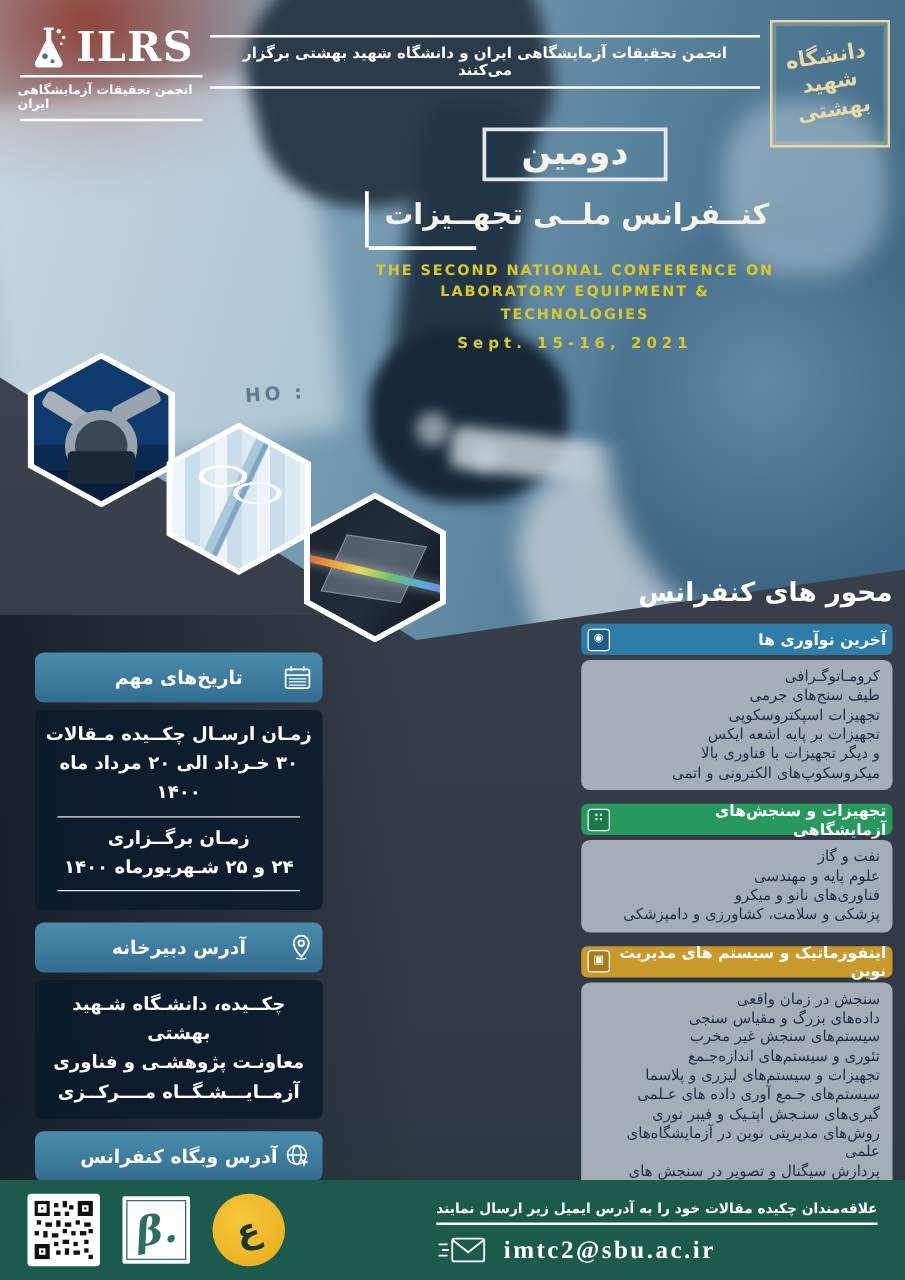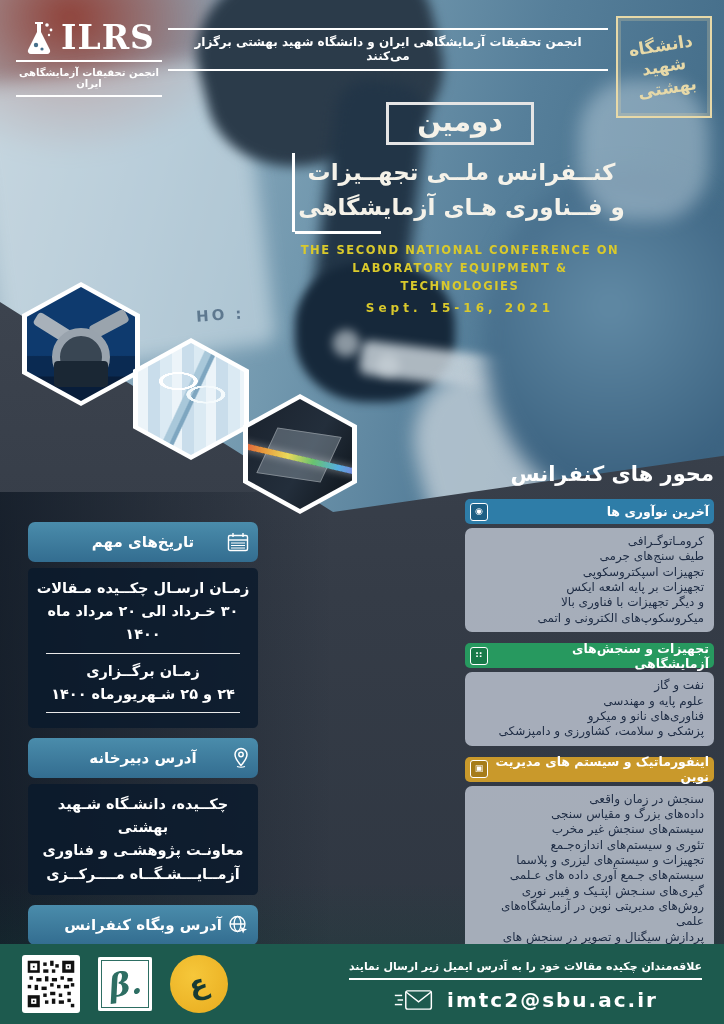--- a/index.html
+++ b/index.html
@@ -35,21 +35,21 @@
     letter-spacing:3px; transform:rotate(-4deg); }
   
   .bg-lower { position:absolute; inset:0; z-index:1;
     clip-path:polygon(0 29.5%, 46% 50%, 100% 44.5%, 100% 100%, 0 100%);
     background:linear-gradient(180deg,#4a505a 0%,#3c434e 30%,#353c47 58%,#2e3641 100%); }
   .lower-left-shade { position:absolute; left:0; top:48%; width:46%; height:46%;
     background:linear-gradient(90deg, rgba(7,17,29,.65), rgba(7,17,29,0)); }
   .lower-teal-tint { position:absolute; left:0; bottom:0; width:100%; height:14%;
     background:linear-gradient(rgba(17,68,58,0), rgba(17,68,58,.4)); }
   
-  .ilrs { position:absolute; left:14px; top:18px; width:150px; z-index:3; color:#fff; text-align:center; }
+  .ilrs { position:absolute; left:14px; top:18px; width:150px; z-index:3; color:#fff; text-align:left; }
   .ilrs-row { display:flex; align-items:center; justify-content:center; gap:6px; }
   .ilrs-acronym { font-family:"DejaVu Serif", serif; font-weight:bold; font-size:33px; letter-spacing:1px; }
   .ilrs-rule { height:2px; background:#fff; margin:3px 2px; }
   .ilrs-sub { font-size:10px; font-weight:bold; direction:rtl; padding:2px 0 3px; }
   .top-banner { position:absolute; left:168px; top:28px; width:432px; z-index:3; direction:rtl;
     color:#fff; font-size:12px; font-weight:bold; text-align:center;
     border-top:2px solid #fff; border-bottom:2px solid #fff; padding:5px 4px 6px; }
   .sbu { position:absolute; right:12px; top:16px; width:92px; height:98px; z-index:3;
     border:2px solid #e7d9a8; box-shadow:inset 0 0 0 3px rgba(231,217,168,.25);
     display:flex; align-items:center; justify-content:center; }
@@ -129,21 +129,21 @@
   .logo-b { width:54px; height:54px; background:#fff; border-radius:2px; box-shadow:inset 0 0 0 3px #fff, inset 0 0 0 4px #2d6e63;
     display:flex; align-items:center; justify-content:center; }
   .logo-b span { font-family:"DejaVu Serif", serif; font-style:italic; font-weight:bold; font-size:32px;
     color:#2d6e63; transform:rotate(-8deg); }
   .logo-circle { width:58px; height:58px; border-radius:50%; background:radial-gradient(circle at 40% 35%, #f6c73a, #e8ab1e);
     display:flex; align-items:center; justify-content:center; }
   .logo-circle span { font-size:28px; font-weight:bold; color:#173b33; transform:rotate(-10deg); }
   .f-right { margin-left:auto; text-align:center; direction:rtl; color:#fff; }
   .f-cta { display:inline-block; font-size:11px; font-weight:bold; padding-bottom:5px;
     border-bottom:2px solid #fff; margin-bottom:7px; white-space:nowrap; }
-  .f-email-row { direction:ltr; display:flex; align-items:center; justify-content:center; gap:12px; }
+  .f-email-row { direction:ltr; display:flex; align-items:center; gap:12px;font-family:Liberation Serif, serif; }
   .f-email { font-size:20px; font-weight:bold; letter-spacing:2px; }
 </style>
 </head>
 <body>
 
 <div class="poster">
 
   <div class="bg-photo">
     <div class="blob red-corner"></div>
     <div class="blob board"></div>
@@ -181,21 +181,20 @@
   <div class="top-banner">انجمن تحقیقات آزمایشگاهی ایران و دانشگاه شهید بهشتی برگزار می‌کنند</div>
 
   <div class="sbu">
     <div class="sbu-text">دانشگاه شهید بهشتی</div>
   </div>
 
   <div class="title-block">
     <div class="t-ordinal">دومین</div>
     <div class="t-main">
       <div>کنــفرانس  ملــی  تجهــیزات</div>
-      <div>و فــناوری هـای آزمایشگاهی</div>
     </div>
     <div class="t-en">
       <div>THE SECOND NATIONAL  CONFERENCE ON</div>
       <div>LABORATORY EQUIPMENT  &amp; TECHNOLOGIES</div>
       <div class="t-date">Sept. 15-16, 2021</div>
     </div>
   </div>
 
   <div class="hex hex1">
     <div class="hex-in">

